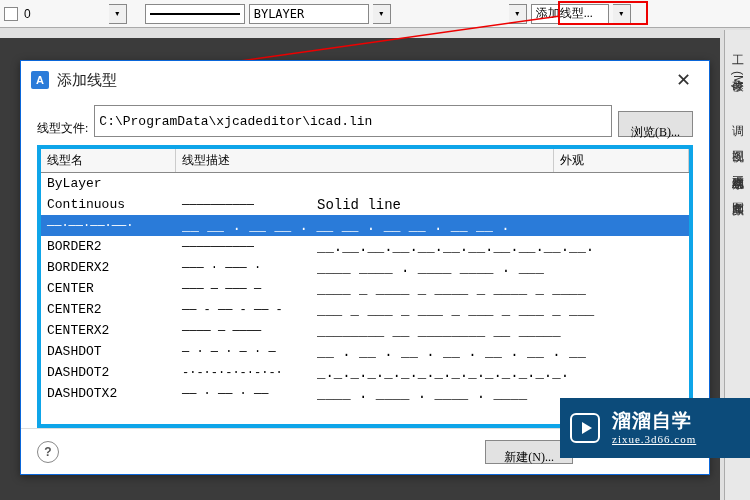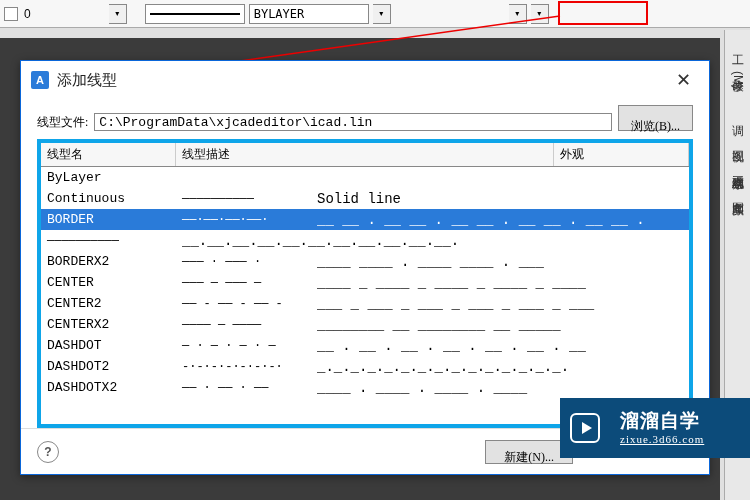--- a/index.html
+++ b/index.html
@@ -76,21 +76,21 @@
     width:18px;height:18px;background:#2a7bd9;margin-right:8px;border-radius:2px;
     display:flex;align-items:center;justify-content:center;color:#fff;font-size:11px;font-weight:bold;
   }
   .titlebar .close {
     margin-left:auto; font-size:18px; color:#333; cursor:pointer; padding:4px 8px;
   }
   .dialog-body { padding:6px 16px 0 16px; flex:1; display:flex; flex-direction:column; overflow:hidden;}
   .file-row { display:flex; align-items:flex-end; gap:6px; margin-bottom:8px;}
   .file-row label { font-family:"SimSun";}
   .file-input {
-    flex:1; border:1px solid #888; background:#fff; height:18px;
+    flex:1; border:1px solid #888; background:#fff; height:32px;
     font-family:"Courier New",monospace; font-size:13px; padding:2px 4px;
     display:flex; align-items:center;
   }
   .browse-btn {
     height:22px; padding:12px 12px; background:#e2e2e2; border:1px solid #888;
     font-family:"SimSun"; font-size:12px;
   }
   .table-wrap { border:4px solid #0ea5e9; flex:1; overflow:hidden; background:#fff;}
   .lt-header {
     display:flex; background:#f7f7f7; border-bottom:1px solid #888; font-family:"SimSun";
@@ -116,21 +116,21 @@
     width:22px;height:22px;border-radius:50%;border:1px solid #888;
     display:flex;align-items:center;justify-content:center;color:#555;font-weight:bold;
   }
   .footer-spacer{flex:1;}
   .footer-btn {
     height:24px; padding:8px 18px; background:#e2e2e2; border:1px solid #888;
     font-family:"SimSun"; font-size:12px;
   }
   .watermark {
     position:absolute; right:0; bottom:42px; width:190px; height:60px;
-    background:#0c4b7a; color:#fff; display:flex; align-items:center; gap:20px; padding:0 10px;
+    background:#0c4b7a; color:#fff; display:flex; align-items:center; gap:12px; padding:0 10px;
     font-family:"Microsoft YaHei";
   }
   .watermark .play {
     width:30px;height:30px;border:2px solid #fff;border-radius:6px;
     display:flex;align-items:center;justify-content:center;
   }
   .watermark .play::after{
     content:""; border-left:10px solid #fff;border-top:6px solid transparent;border-bottom:6px solid transparent;margin-left:3px;
   }
   .watermark .txt {display:flex;flex-direction:column;line-height:1.2;}
@@ -155,20 +155,23 @@
   <div style="width:10px"></div>
   <div class="combo" style="width:100px">
     <span style="border-top:2px solid #000;width:100%;"></span>
   </div>
   <div class="combo" style="width:120px">
     <span>BYLAYER</span>
   </div>
   <div class="drop">▾</div>
   <div style="width:110px"></div>
   <div class="drop">▾</div>
+  <div class="combo" style="width:78px;font-family:SimSun;">
+    <span>添加线型...</span>
+  </div>
   <div class="drop">▾</div>
 </div>
 <div class="toolbar-divider"></div>
 
 <div class="app-bg"></div>
 
 <div class="side-tabs">
   <div class="side-tab">工</div>
   <div class="side-tab">修改(M)</div>
   <div class="side-tab">调</div>
@@ -212,25 +215,25 @@
             <div class="cell cell-name">ByLayer</div>
             <div class="cell cell-app"></div>
             <div class="cell cell-desc"></div>
           </div>
           <div class="lt-row">
             <div class="cell cell-name">Continuous</div>
             <div class="cell cell-app">——————————</div>
             <div class="cell cell-desc">Solid line</div>
           </div>
           <div class="lt-row selected">
-            <div class="cell cell-name">BORDER</div>
             <div class="cell cell-app">——·——·——·——·</div>
             <div class="cell cell-desc">__ __ . __ __ . __ __ . __ __ . __ __ .</div>
           </div>
           <div class="lt-row">
+            <div class="cell cell-name">BORDER2</div>
             <div class="cell cell-app">——————————</div>
             <div class="cell cell-desc">__.__.__.__.__.__.__.__.__.__.__.</div>
           </div>
           <div class="lt-row">
             <div class="cell cell-name">BORDERX2</div>
             <div class="cell cell-app">——— · ——— ·</div>
             <div class="cell cell-desc">____  ____  .  ____  ____  .  ___</div>
           </div>
           <div class="lt-row">
             <div class="cell cell-name">CENTER</div>

